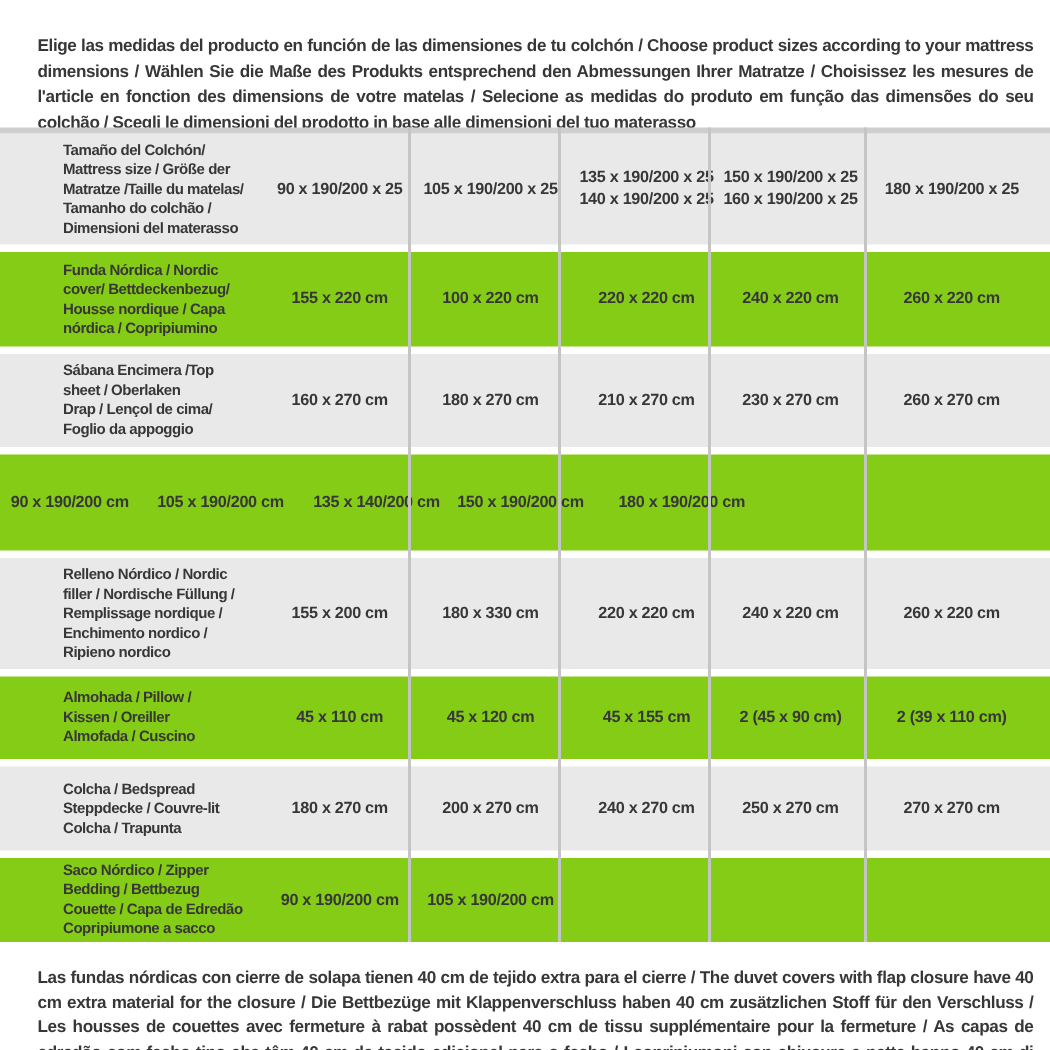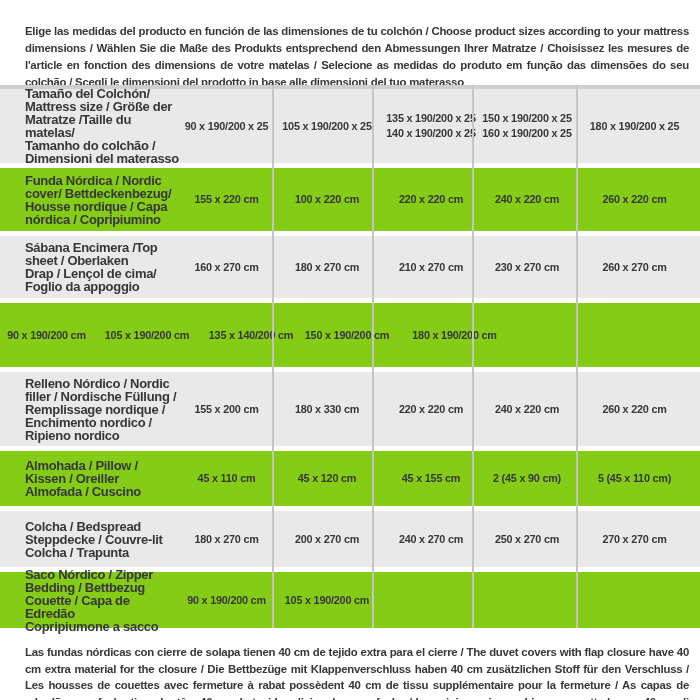--- a/index.html
+++ b/index.html
@@ -32,22 +32,22 @@
 
   .row{
     display:flex;align-items:center;
     margin-bottom:5px;background:#84cc16;
   }
   .row.gray{background:#e9e9e9;}
   .r0{height:74px}.r1{height:63px}.r2{height:62px}.r3{height:64px}
   .r4{height:74px}.r5{height:55px}.r6{height:56px}.r7{height:56px}
 
   .cell-label{
-    width:180px;box-sizing:border-box;padding-left:25px;
-    font-size:13px;line-height:13px;white-space:pre-line;
+    width:180px;box-sizing:border-box;padding-left:42px;
+    font-size:10px;line-height:13px;white-space:pre-line;
     letter-spacing:-0.3px;
   }
   .cell{
     box-sizing:border-box;text-align:center;
     font-size:10.8px;line-height:15px;white-space:pre-line;
     letter-spacing:-0.2px;
   }
   .c1{width:93px}.c2{width:108px}.c3{width:100px}.c4{width:92px}.c5{width:123px}
 
   .footer-text{
@@ -127,21 +127,21 @@
     </div>
 
     <div class="row r5">
       <div class="cell-label">Almohada  / Pillow /
 Kissen / Oreiller
 Almofada / Cuscino</div>
       <div class="cell c1">45 x 110 cm</div>
       <div class="cell c2">45 x 120 cm</div>
       <div class="cell c3">45 x 155 cm</div>
       <div class="cell c4">2 (45 x 90 cm)</div>
-      <div class="cell c5">5 (45 x 110 cm)</div>
+      <div class="cell c5">2 (39 x 110 cm)</div>
     </div>
 
     <div class="row gray r6">
       <div class="cell-label">Colcha / Bedspread
 Steppdecke / Couvre-lit
 Colcha / Trapunta</div>
       <div class="cell c1">180 x 270 cm</div>
       <div class="cell c2">200 x 270 cm</div>
       <div class="cell c3">240 x 270 cm</div>
       <div class="cell c4">250 x 270 cm</div>

